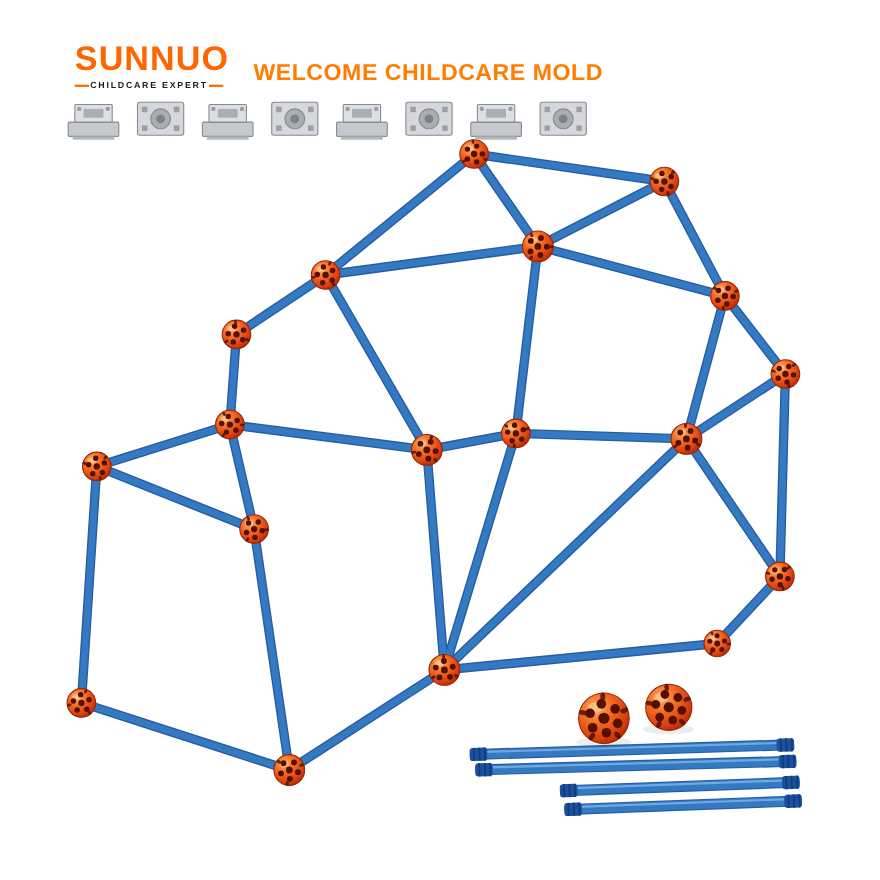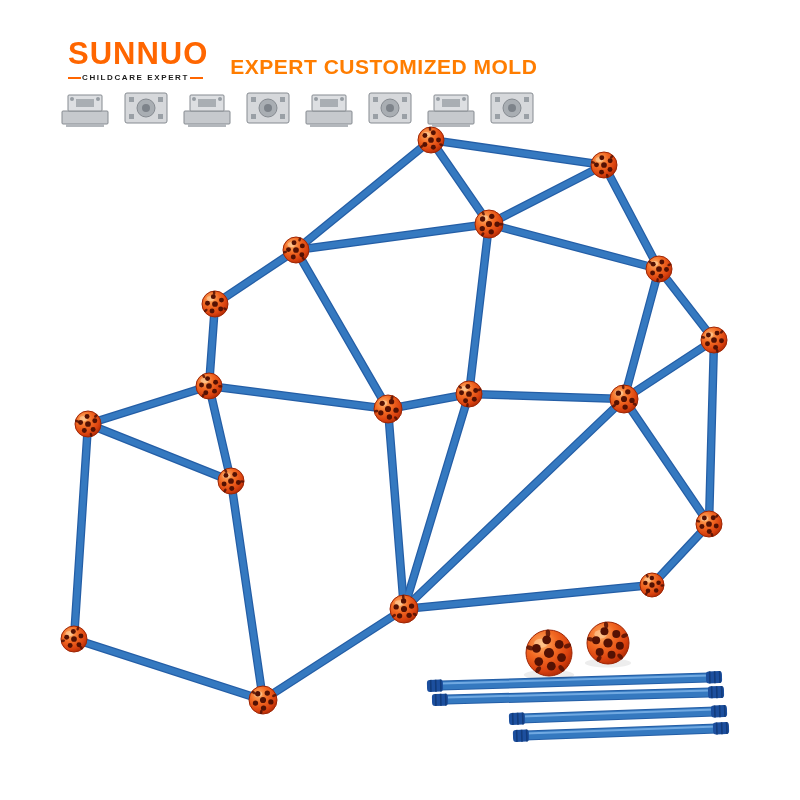--- a/index.html
+++ b/index.html
@@ -23,21 +23,21 @@
 
   <div class="header">
     <div class="logo">
       <div class="logo-name">SUNNUO</div>
       <div class="logo-tagline">
         <span class="tl-line"></span>
         <span>CHILDCARE EXPERT</span>
         <span class="tl-line"></span>
       </div>
     </div>
-    <div class="headline">EXPERT CUSTOMIZED MOLD</div>
+    <div class="headline">WELCOME CHILDCARE MOLD</div>
   </div>
 
   <div class="molds-row" id="molds-row">
       <div class="mold">
         <svg width="56" height="46" viewBox="0 0 56 46">
           <rect x="5" y="27" width="46" height="13" rx="1" fill="#c6c9cd" stroke="#868b91" stroke-width="1"></rect>
           <rect x="11" y="11" width="34" height="16" rx="1" fill="#dddfe2" stroke="#868b91" stroke-width="1"></rect>
           <rect x="19" y="15" width="18" height="8" fill="#a9aeb3"></rect>
           <circle cx="15" cy="15" r="2" fill="#979da3"></circle>
           <circle cx="41" cy="15" r="2" fill="#979da3"></circle>

